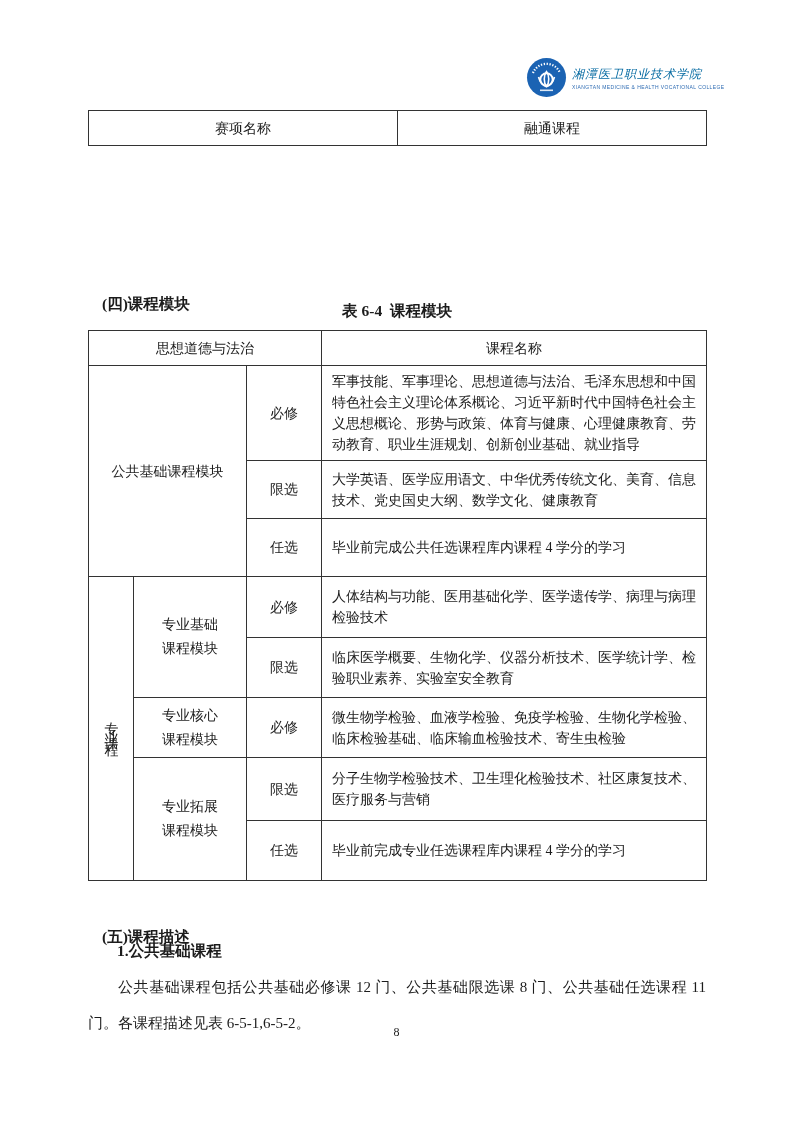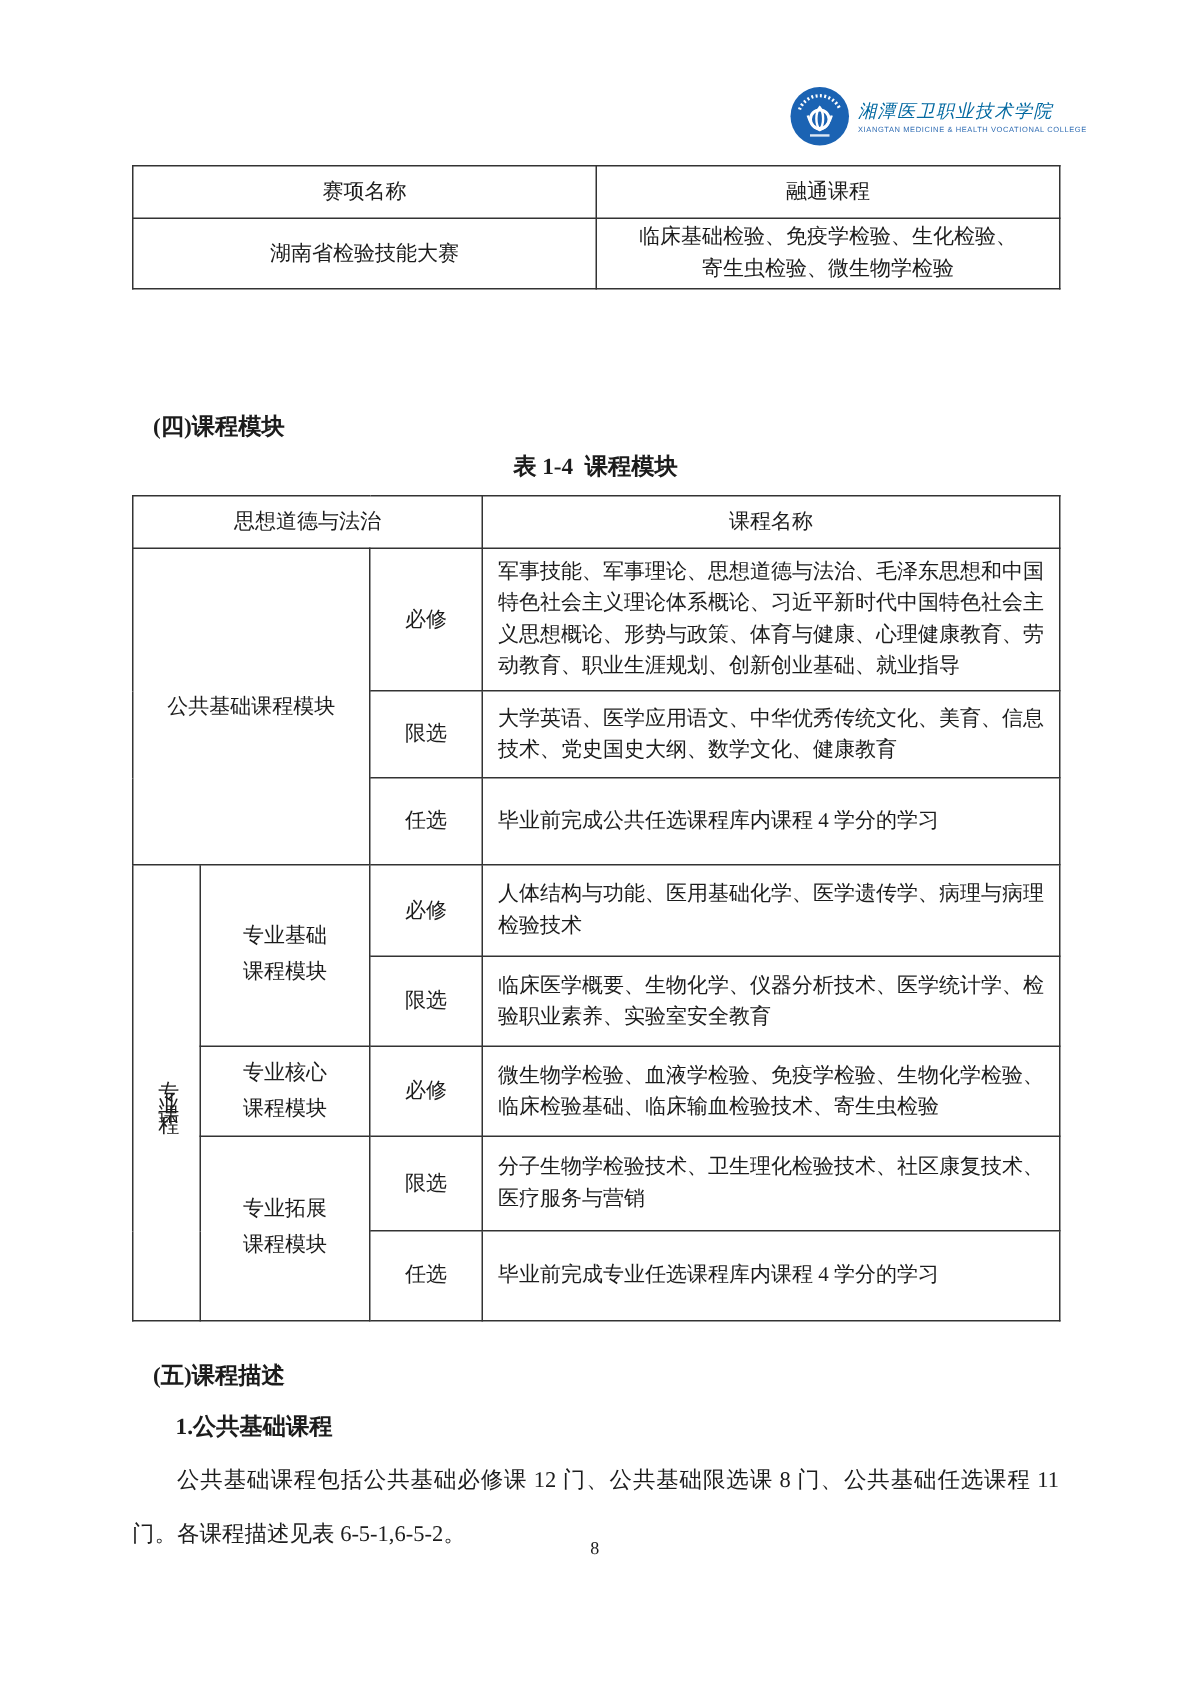--- a/index.html
+++ b/index.html
@@ -36,21 +36,21 @@
   
   .comp-table{ position:absolute; top:110px; left:88px; width:618px; }
   .comp-table .hrow{ height:35px; }
   .comp-table .brow1{ height:45px; }
   .comp-table .brow2{ height:43px; }
   .comp-table td{ padding:2px 24px; }
 
   
   .sec-heading{
     position:absolute; left:102px;
-    font-size:15.5px; font-weight:bold; white-space:pre;
+    font-size:15.5px; font-weight:bold; white-space:pre;margin-top:20px;
   }
   .h-sec4{ top:274px; }
   .h-sec5{ top:907px; }
   .sub-heading{
     position:absolute; left:117px; top:941px;
     font-size:15.5px; font-weight:bold; white-space:pre;
   }
   .table-caption{
     position:absolute; top:301px; left:88px; width:618px;
     text-align:center; font-size:15.5px; font-weight:bold; white-space:pre;
@@ -106,29 +106,25 @@
 <table class="comp-table">
   <colgroup>
       <col style="width:309px">
       <col style="width:309px">
     </colgroup>
   <tbody>
       <tr class="hrow">
     <td>赛项名称</td>
     <td>融通课程</td>
   </tr>
-  <tr class="brow2">
-    <td>湖南省检验技能大赛</td>
-    <td>临床基础检验、免疫学检验、生化检验、寄生虫检验、微生物学检验</td>
-  </tr>
 </tbody>
   </table>
 
 <div class="sec-heading h-sec4">(四)课程模块</div>
-<div class="table-caption">表 1-4  课程模块</div>
+<div class="table-caption">表 6-4  课程模块</div>
 
 <table class="module-table">
   <colgroup>
     <col style="width:45px">
       <col style="width:113px">
       <col style="width:75px">
       <col style="width:385px">
   </colgroup>
   <tbody>
       <tr class="hrow">

